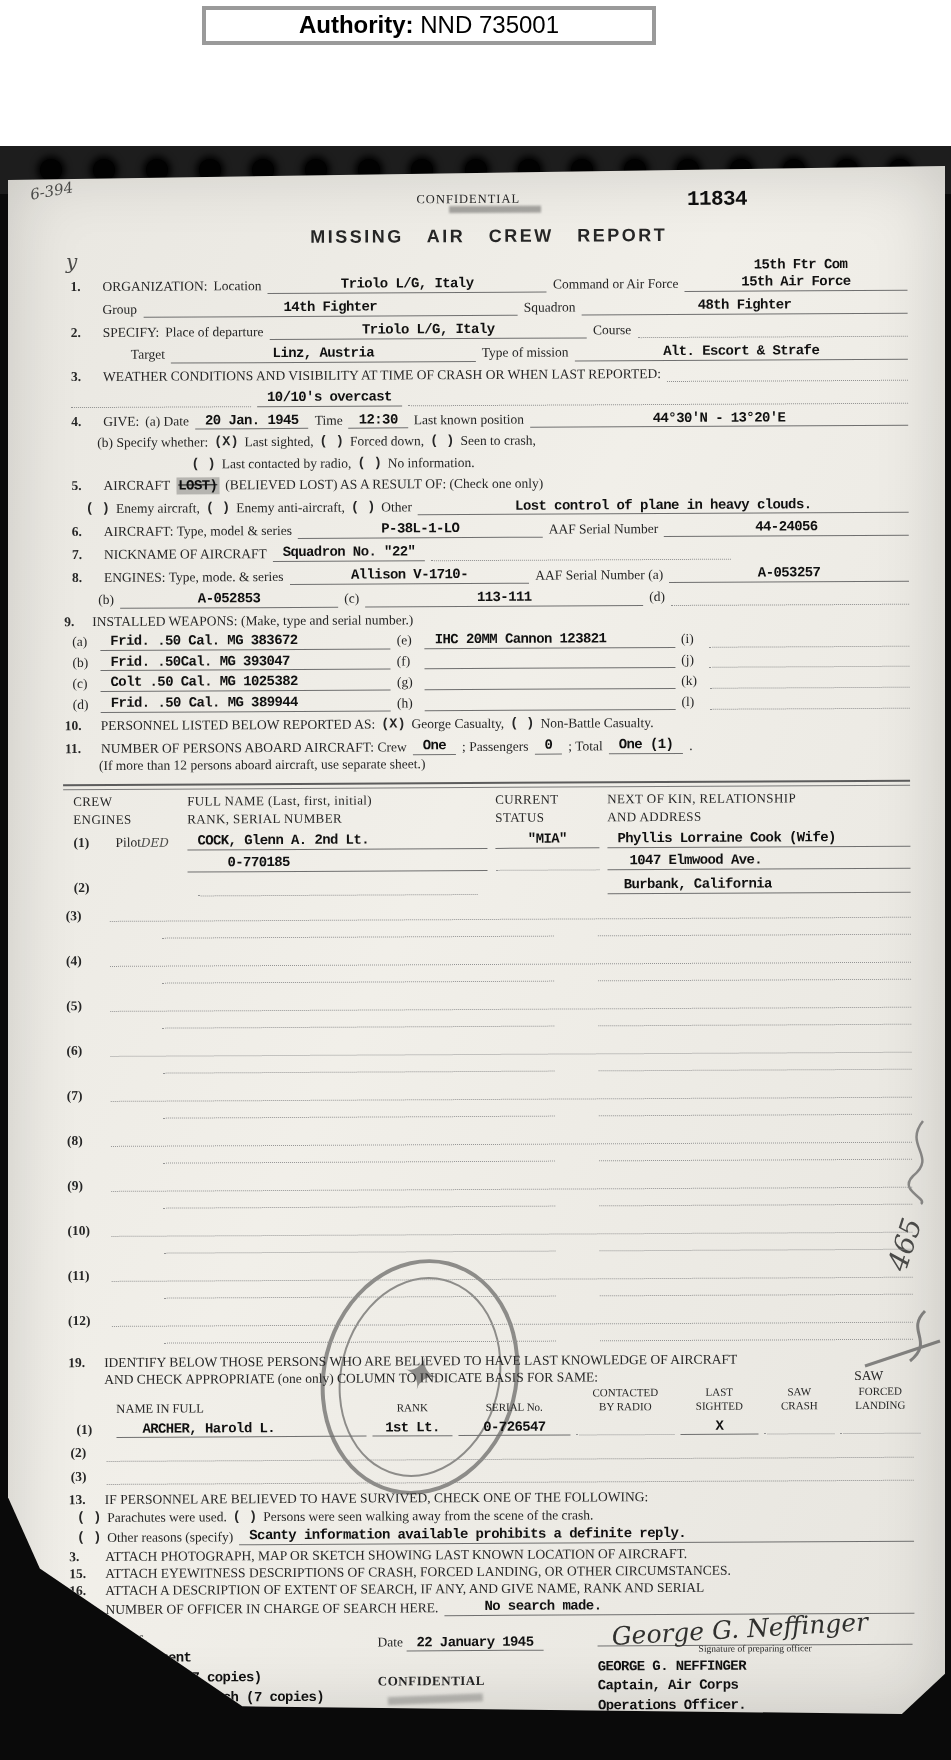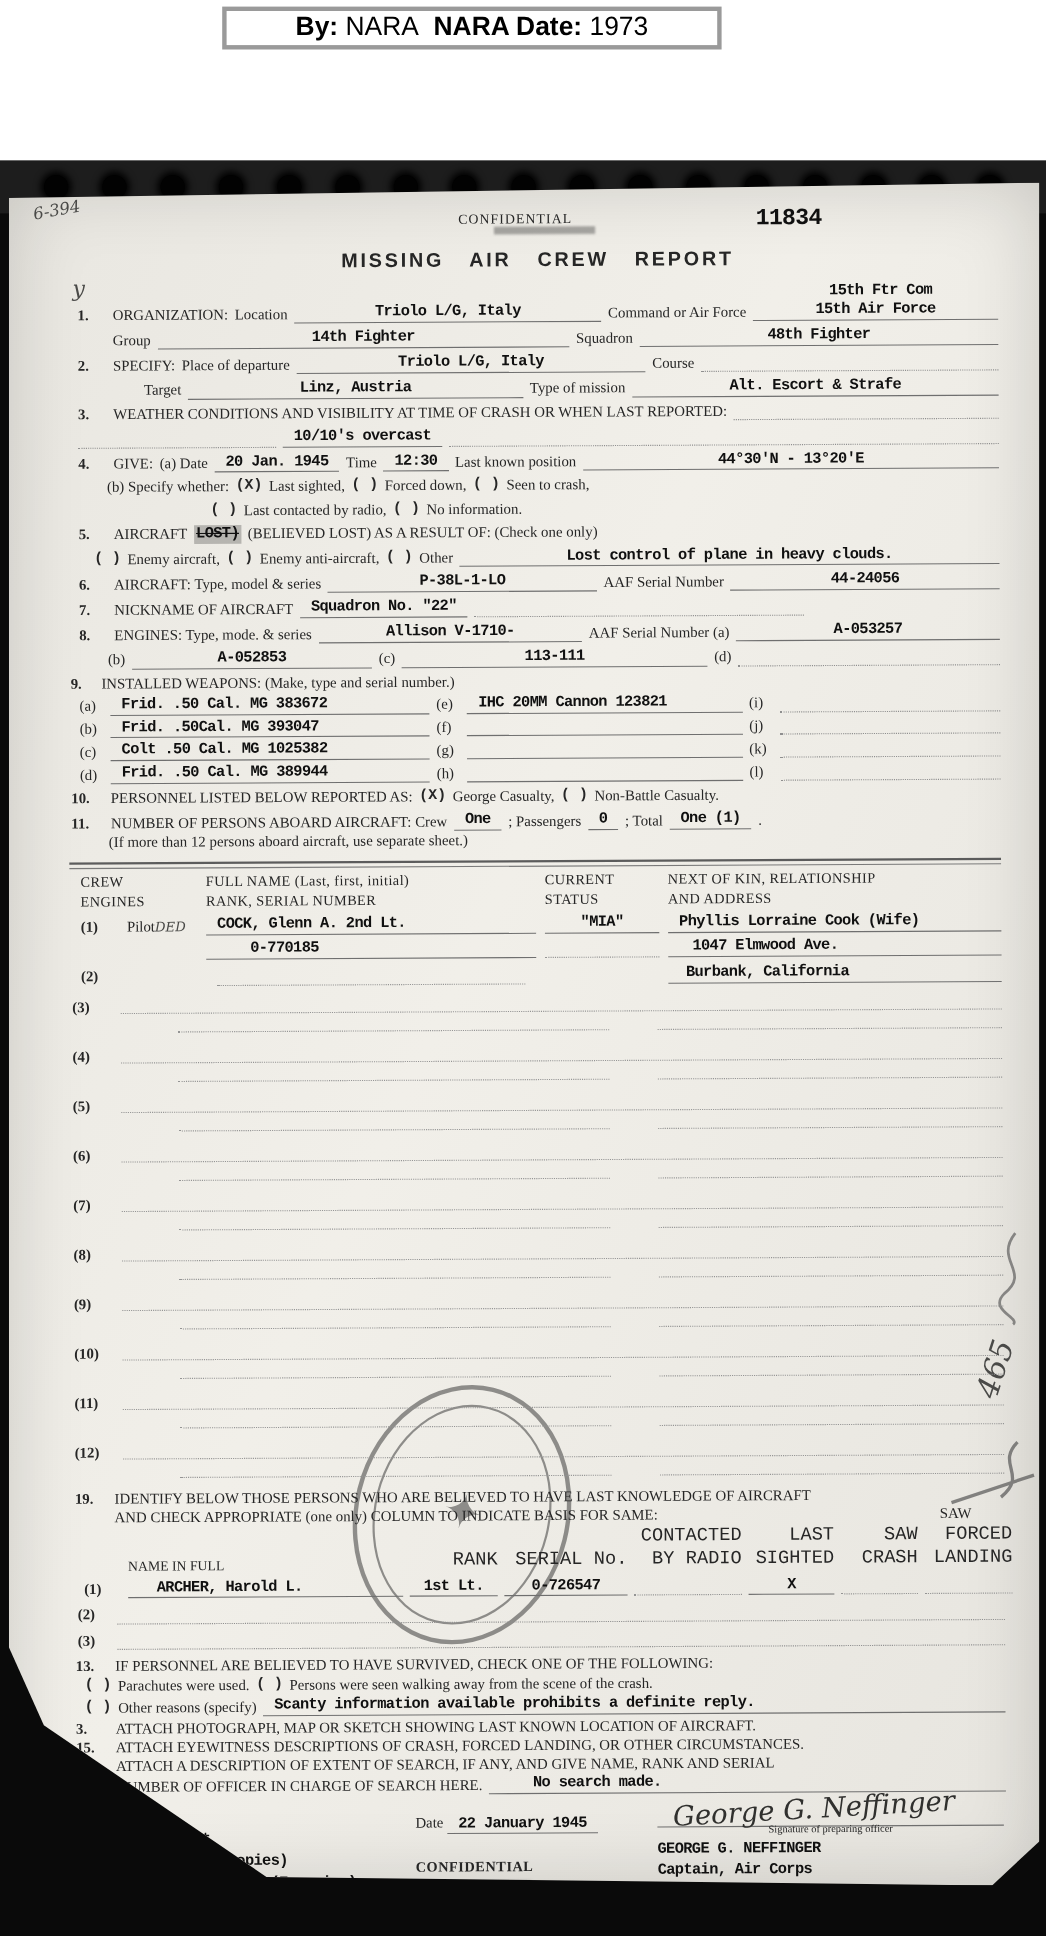--- a/index.html
+++ b/index.html
@@ -42,21 +42,21 @@
   .cgrid{display:grid;grid-template-columns:34px 64px 300px 104px 1fr;column-gap:8px;align-items:end;}
   .chead{font-size:13px;letter-spacing:.4px;margin:2px 0;}
   .crewrow{position:relative;padding-left:36px;margin-bottom:11px;}
   .crewrow .cnum{position:absolute;left:-8px;top:3px;font-weight:bold;}
   .crewrow .l1{display:flex;height:17px;}
   .crewrow .l2{display:flex;height:17px;margin-left:52px;gap:44px;}
   .crewrow .seg{flex:1;border-bottom:1px dotted #949494;}
   
   .t12{display:grid;grid-template-columns:34px 250px 80px 112px 98px 78px 70px 80px;
        column-gap:6px;align-items:end;}
-  .t12 .hc{text-align:right;font-size:17px;line-height:1.25;align-self:end;font-family:Liberation Mono, monospace;}
+  .t12 .hc{text-align:center;font-size:11px;line-height:1.25;align-self:end;}
   .script{font-family:"DejaVu Serif",serif;font-style:italic;color:#30302e;}
   .hand{font-family:"DejaVu Serif",serif;font-style:italic;color:#4a4a48;}
   
   .stamp{position:absolute;left:314px;top:1092px;width:196px;height:238px;opacity:.5;
          transform:rotate(14deg);pointer-events:none;}
   .stamp .ring1{position:absolute;inset:0;border:4px solid #2e2e2e;border-radius:50%;}
   .stamp .ring2{position:absolute;inset:18px;border:2px solid #2e2e2e;border-radius:50%;}
   .stamp .star{position:absolute;left:50%;top:50%;transform:translate(-50%,-55%);font-size:44px;color:#2e2e2e;}
   .scribble{position:absolute;pointer-events:none;opacity:.65;}
   .footer-wrap{position:relative;height:128px;margin-top:10px;}
@@ -65,24 +65,22 @@
   .fw-right{position:absolute;left:520px;top:-10px;width:315px;}
   .sigline{border-bottom:1px solid #6f6f6f;padding:0 6px 0 14px;}
   .cap{font-size:9.5px;text-align:center;margin-top:-2px;}
 </style>
 </head>
 <body>
 
 <div class="hdr-white">
   <div class="decl-box">
     <div class="decl-line">
-      <span class="bld">By:</span>
-      <span>NARA</span>&nbsp;
-      <span class="bld">NARA Date:</span>
-      <span>1973</span>
+      <span class="bld">Authority:</span>
+      <span>NND 735001</span>
     </div>
   </div>
 </div>
 
 <div class="film-strip">
   <span class="dot"></span>
     <span class="dot"></span>
     <span class="dot"></span>
     <span class="dot"></span>
     <span class="dot"></span>

